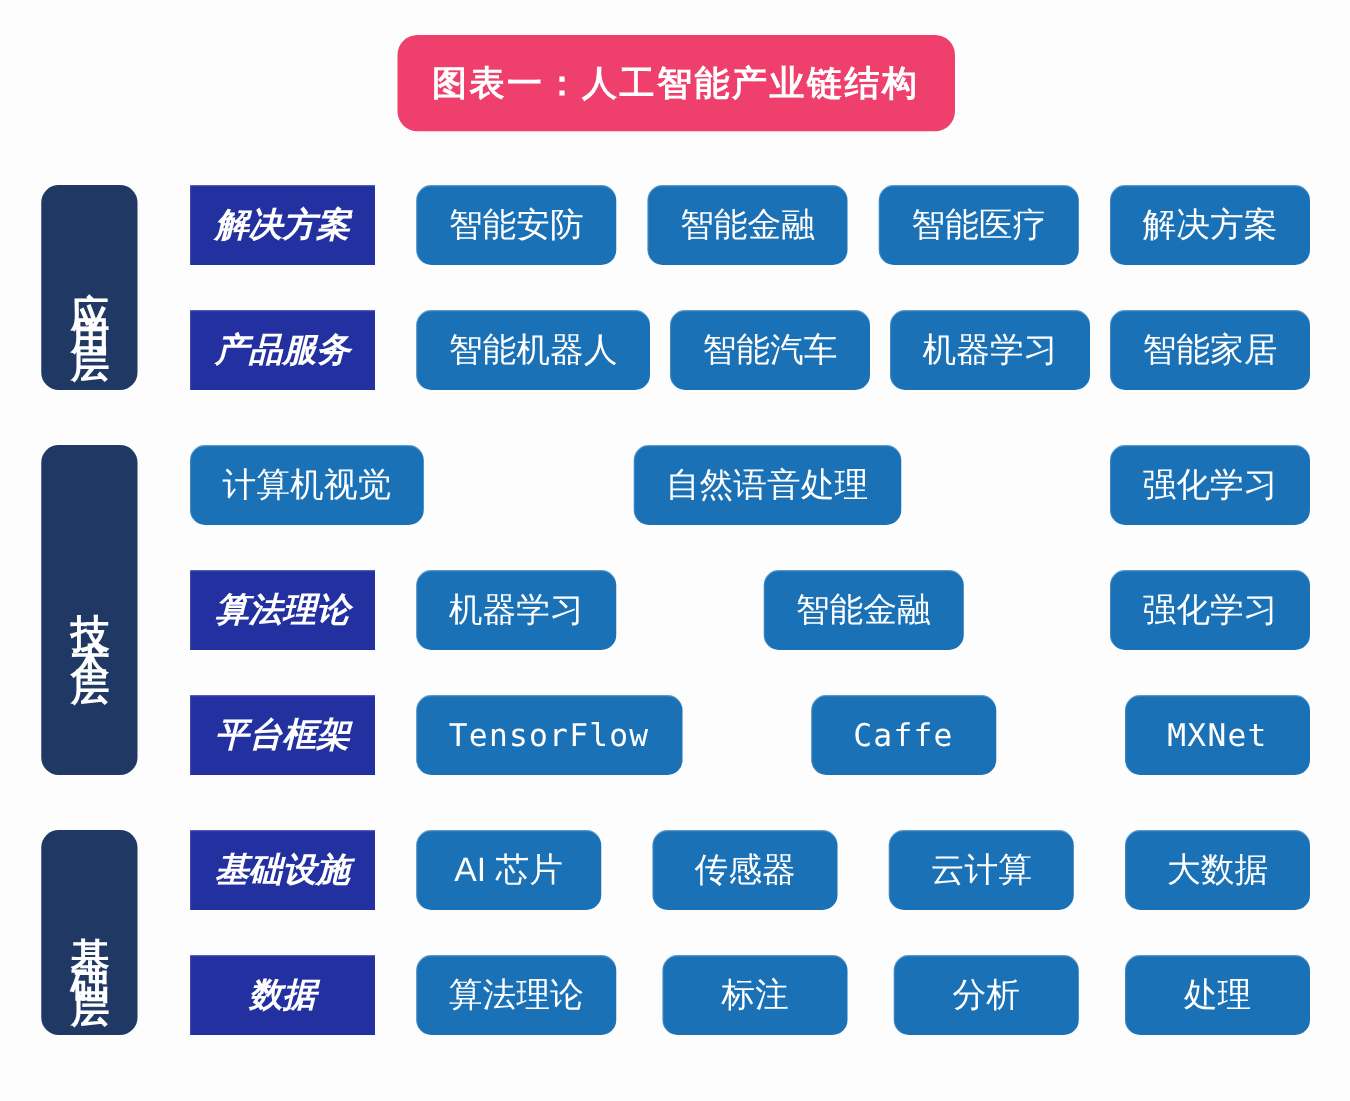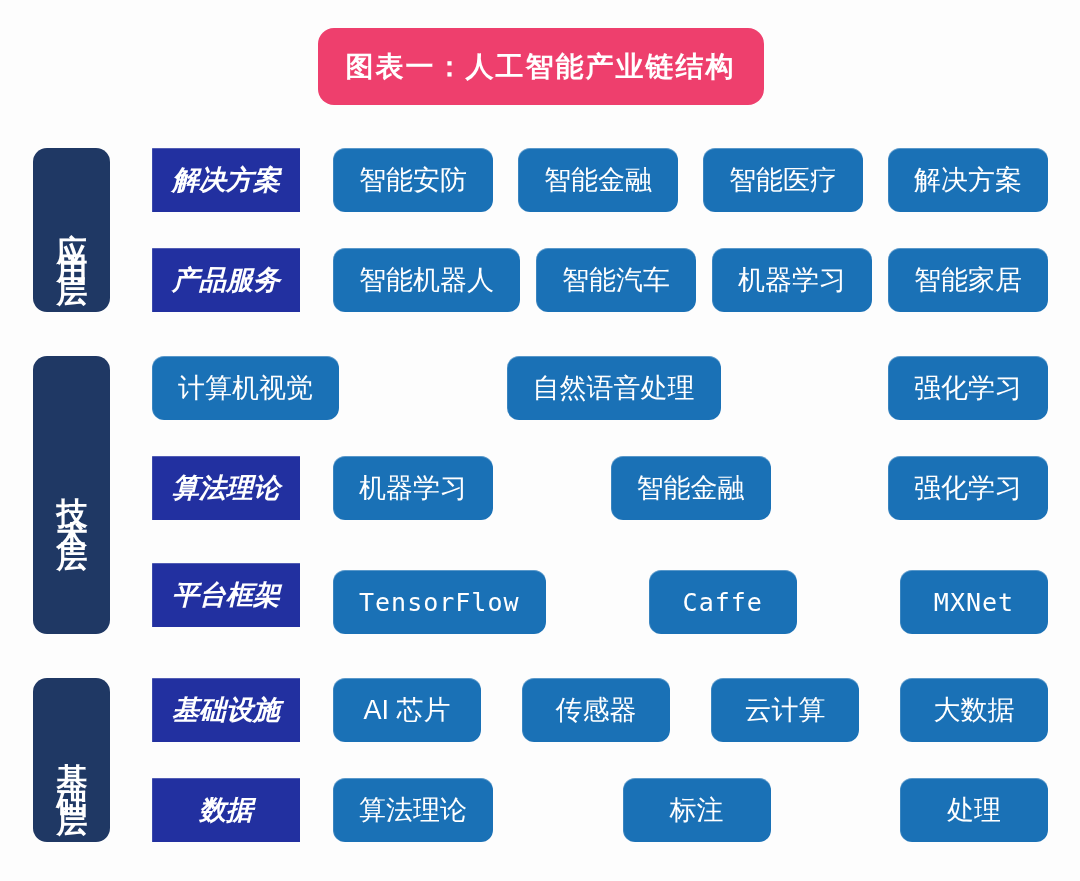--- a/index.html
+++ b/index.html
@@ -66,21 +66,20 @@
     color:var(--text);
     font-size:27px;font-weight:normal;
     display:flex;align-items:center;justify-content:center;
     box-shadow:inset 0 1px 0 rgba(255,255,255,.28), inset 1px 0 0 rgba(255,255,255,.14);
     white-space:nowrap;
   }
   .item-box.latin{
     font-family:"DejaVu Sans Mono","Liberation Mono",monospace;
     font-size:25px;
     letter-spacing:1px;
-    margin-top:14px;
   }
 </style>
 </head>
 <body>
 
 <div class="page">
   <div class="title-banner">图表一：人工智能产业链结构</div>
   <div class="diagram">
       <div class="layer-section">
         <div class="layer-label">应用层</div>
@@ -143,19 +142,20 @@
               <div class="item-box">传感器</div>
               <div class="item-box">云计算</div>
               <div class="item-box">大数据</div>
             </div>
           </div>
           <div class="row">
             <div class="category-box">数据</div>
             <div class="items">
               <div class="item-box">算法理论</div>
               <div class="item-box">标注</div>
+              <div class="item-box">分析</div>
               <div class="item-box">处理</div>
             </div>
           </div>
         </div>
       </div>
     </div>
 </div>
 
 </body></html>

